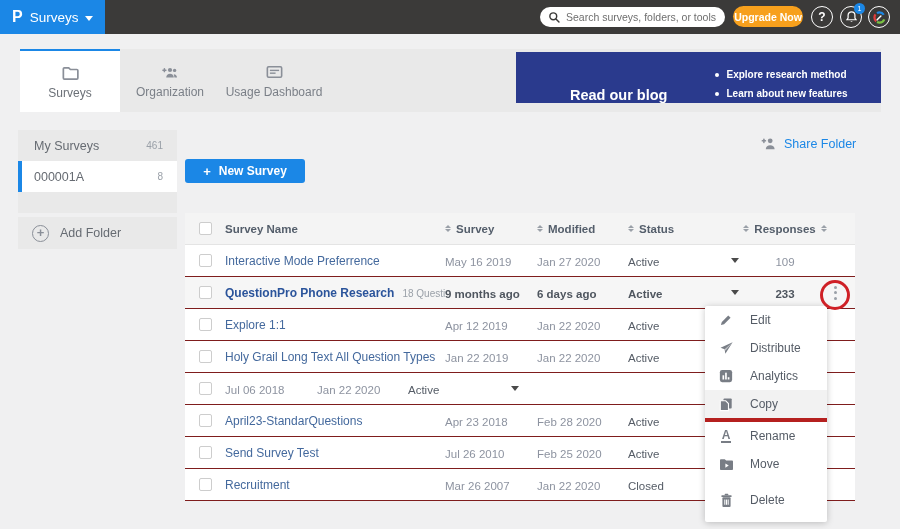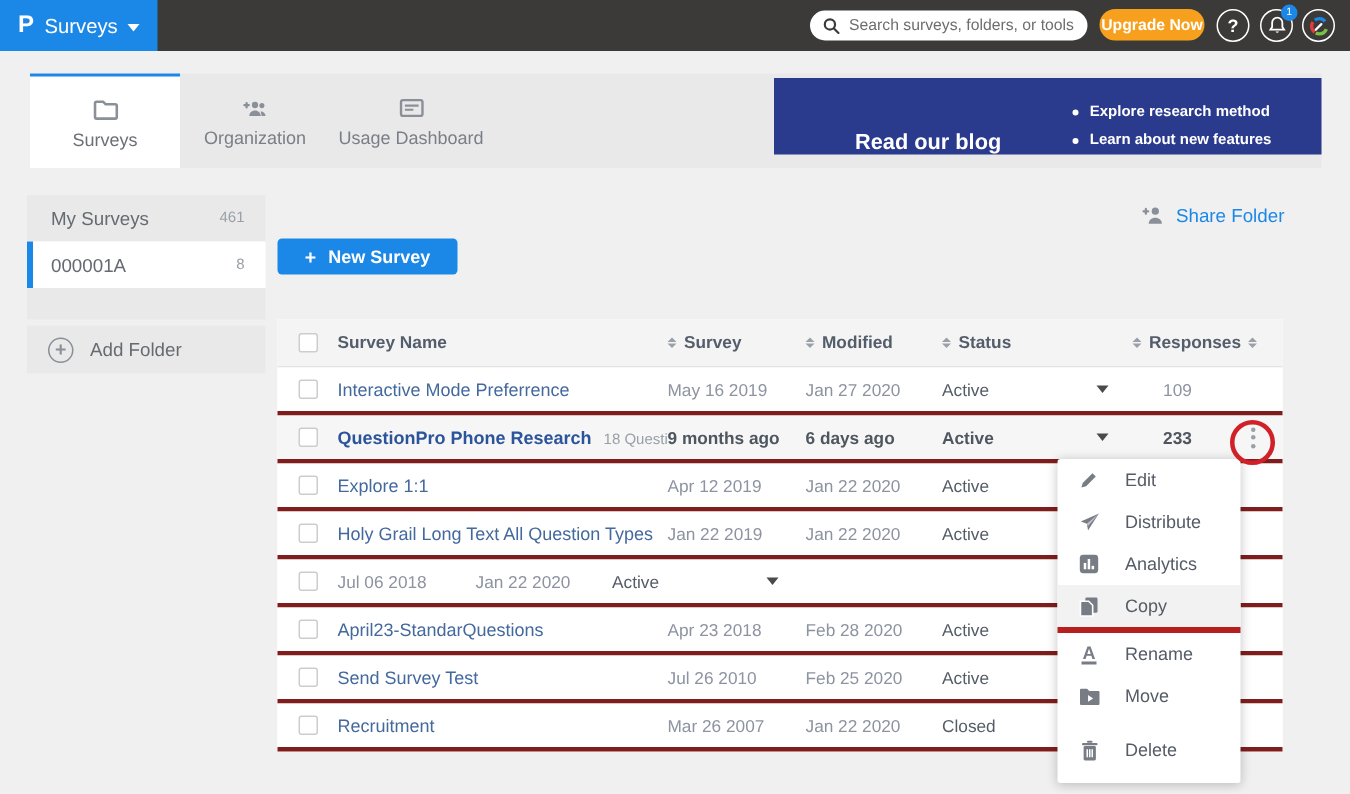--- a/index.html
+++ b/index.html
@@ -57,21 +57,21 @@
 
   
   .share-folder { position:absolute; left:760px; top:136px; display:flex; align-items:center; gap:7px; cursor:pointer; }
   .share-folder .lbl { color:#1b87e6; font-size:12.5px; }
   .new-survey { position:absolute; left:185px; top:159px; width:120px; height:24px; background:#1b87e6; border:none;
     border-radius:3px; color:#fff; font-size:12px; font-weight:bold; cursor:pointer; font-family:inherit;
     display:flex; align-items:center; justify-content:center; gap:8px; }
   .new-survey .plus { font-size:13px; font-weight:bold; }
 
   .table { position:absolute; left:185px; top:213px; width:670px; background:#fff; }
-  .trow { display:flex; align-items:center; height:32px; border-bottom:3px solid #7f1d1d; background:#fff; }
+  .trow { display:flex; align-items:center; height:32px; border-bottom:1px solid #7f1d1d; background:#fff; }
   .trow.header { background:#f4f4f4; border-bottom:1px solid #e4e4e4; }
   .trow.hl { background:#f6f6f6; }
   .c-check { width:40px; display:flex; justify-content:center; }
   .checkbox { width:13px; height:13px; border:1px solid #cdcdcd; border-radius:2px; background:#fff; cursor:pointer; }
   .c-name { width:220px; display:flex; align-items:baseline; gap:8px; overflow:hidden; }
   .c-created { width:92px; } .c-modified { width:91px; } .c-status { width:87px; }
   .c-caret { width:40px; display:flex; justify-content:center; }
   .c-resp { width:60px; text-align:center; }
   .c-menu { width:40px; display:flex; justify-content:center; }
   .hcell { font-size:11.5px; font-weight:bold; color:#545e6b; display:flex; align-items:center; }
@@ -253,21 +253,21 @@
           <span>Modified</span>
         </div>
       <div class="c-status hcell">
           <span class="sort">
             <i class="up"></i>
             <i class="dn"></i>
           </span>
           <span>Status</span>
         </div>
       <div class="c-caret"></div>
-      <div class="c-resp hcell" style="justify-content:flex-start;">
+      <div class="c-resp hcell" style="justify-content:center;">
           <span class="sort">
             <i class="up"></i>
             <i class="dn"></i>
           </span>
           <span>Responses</span>
           <span class="sort" style="margin:0 0 0 5px;">
             <i class="up"></i>
             <i class="dn"></i>
           </span>
         </div>

